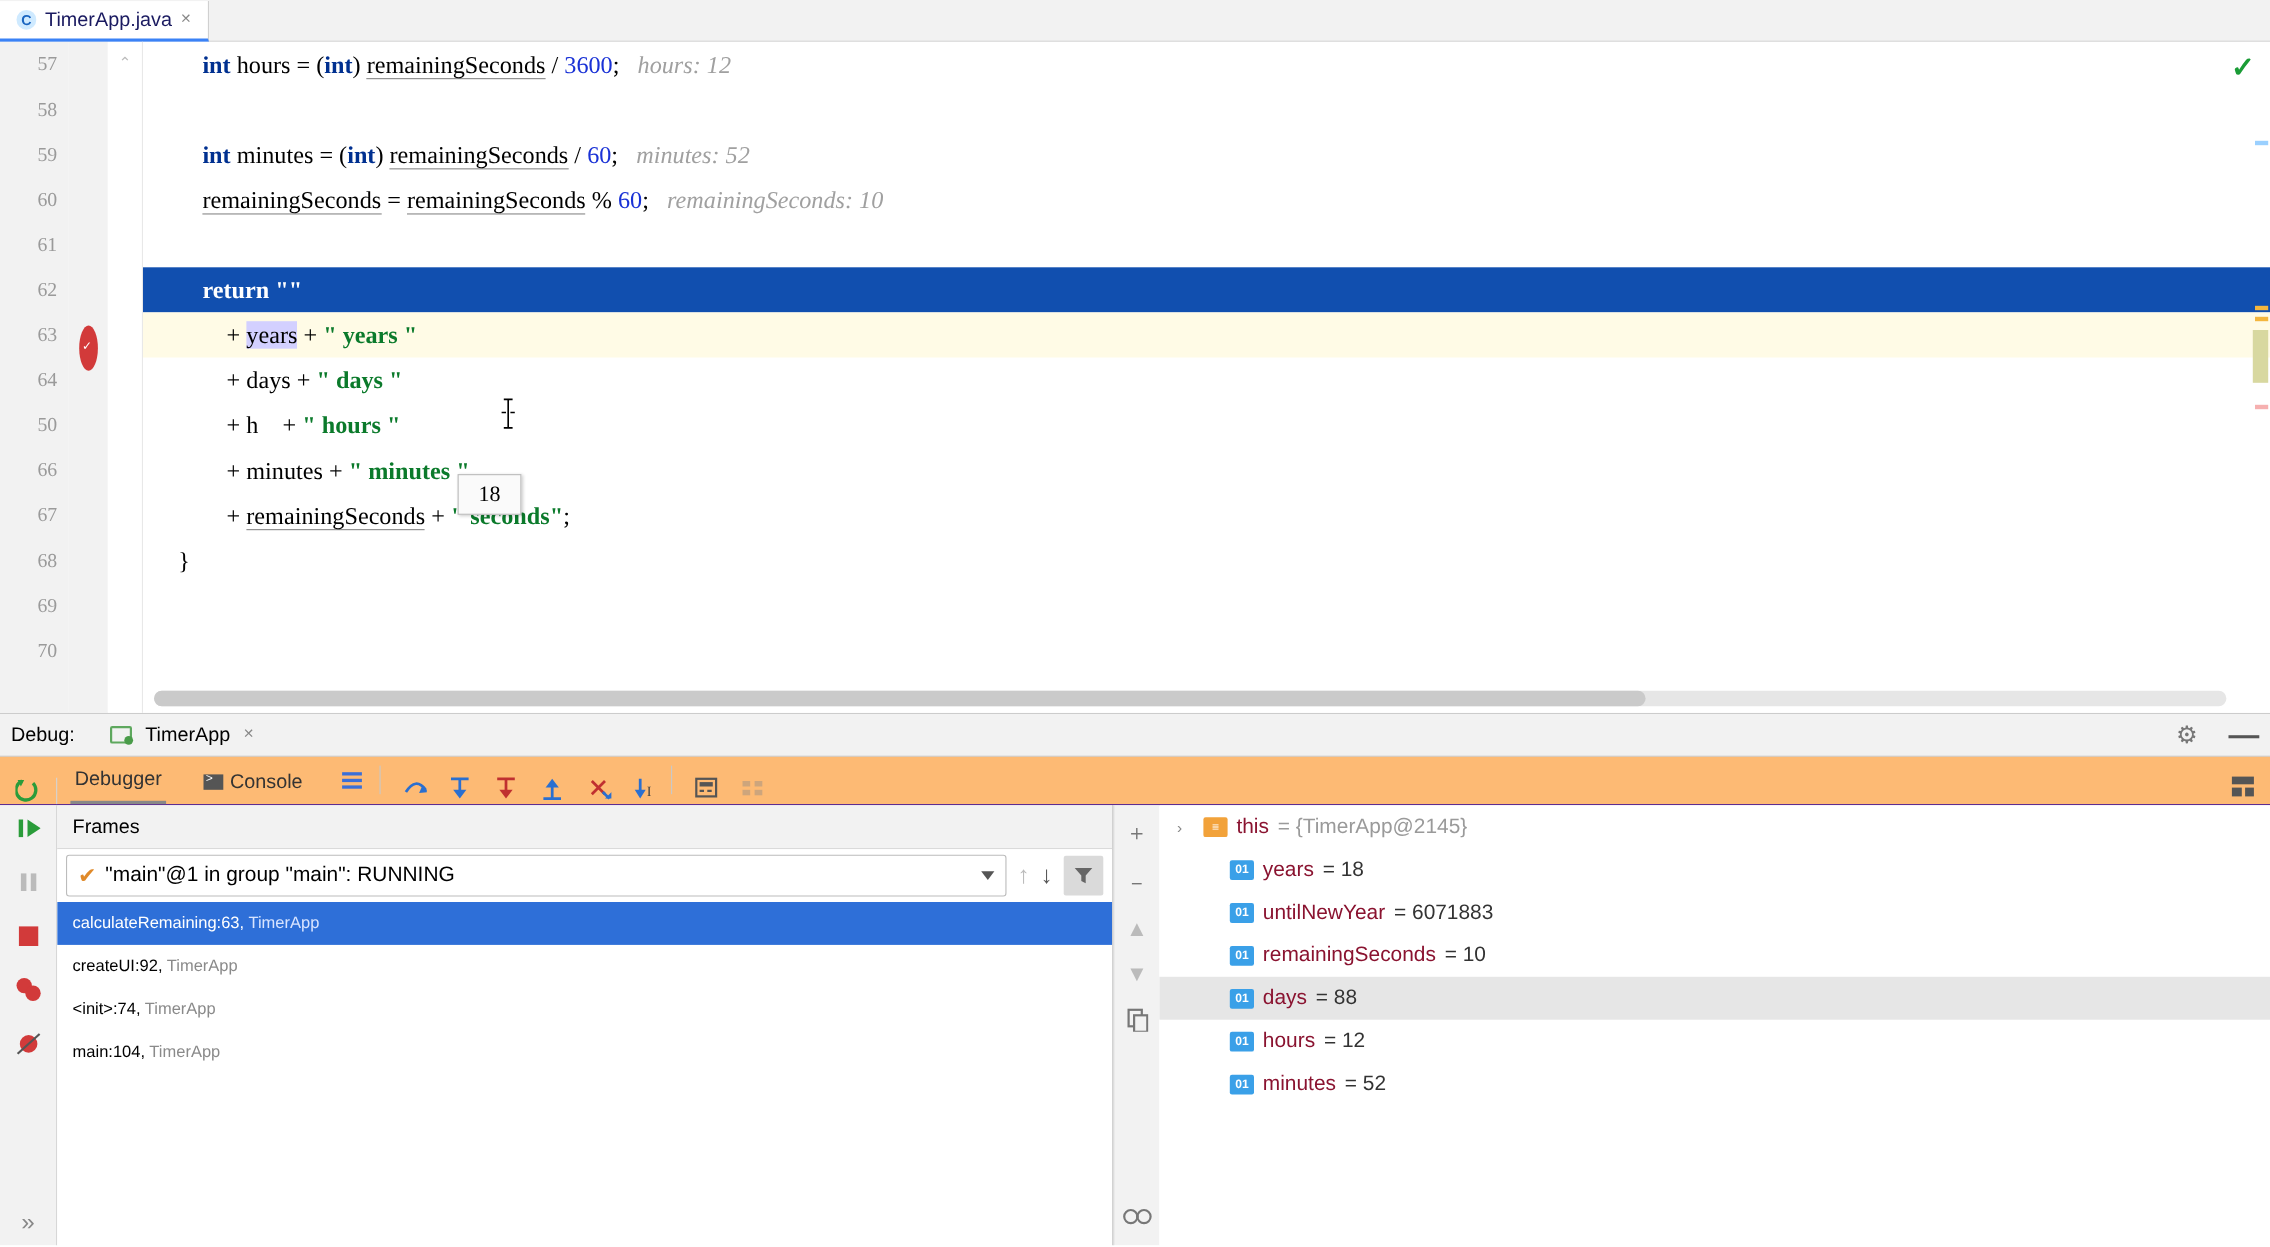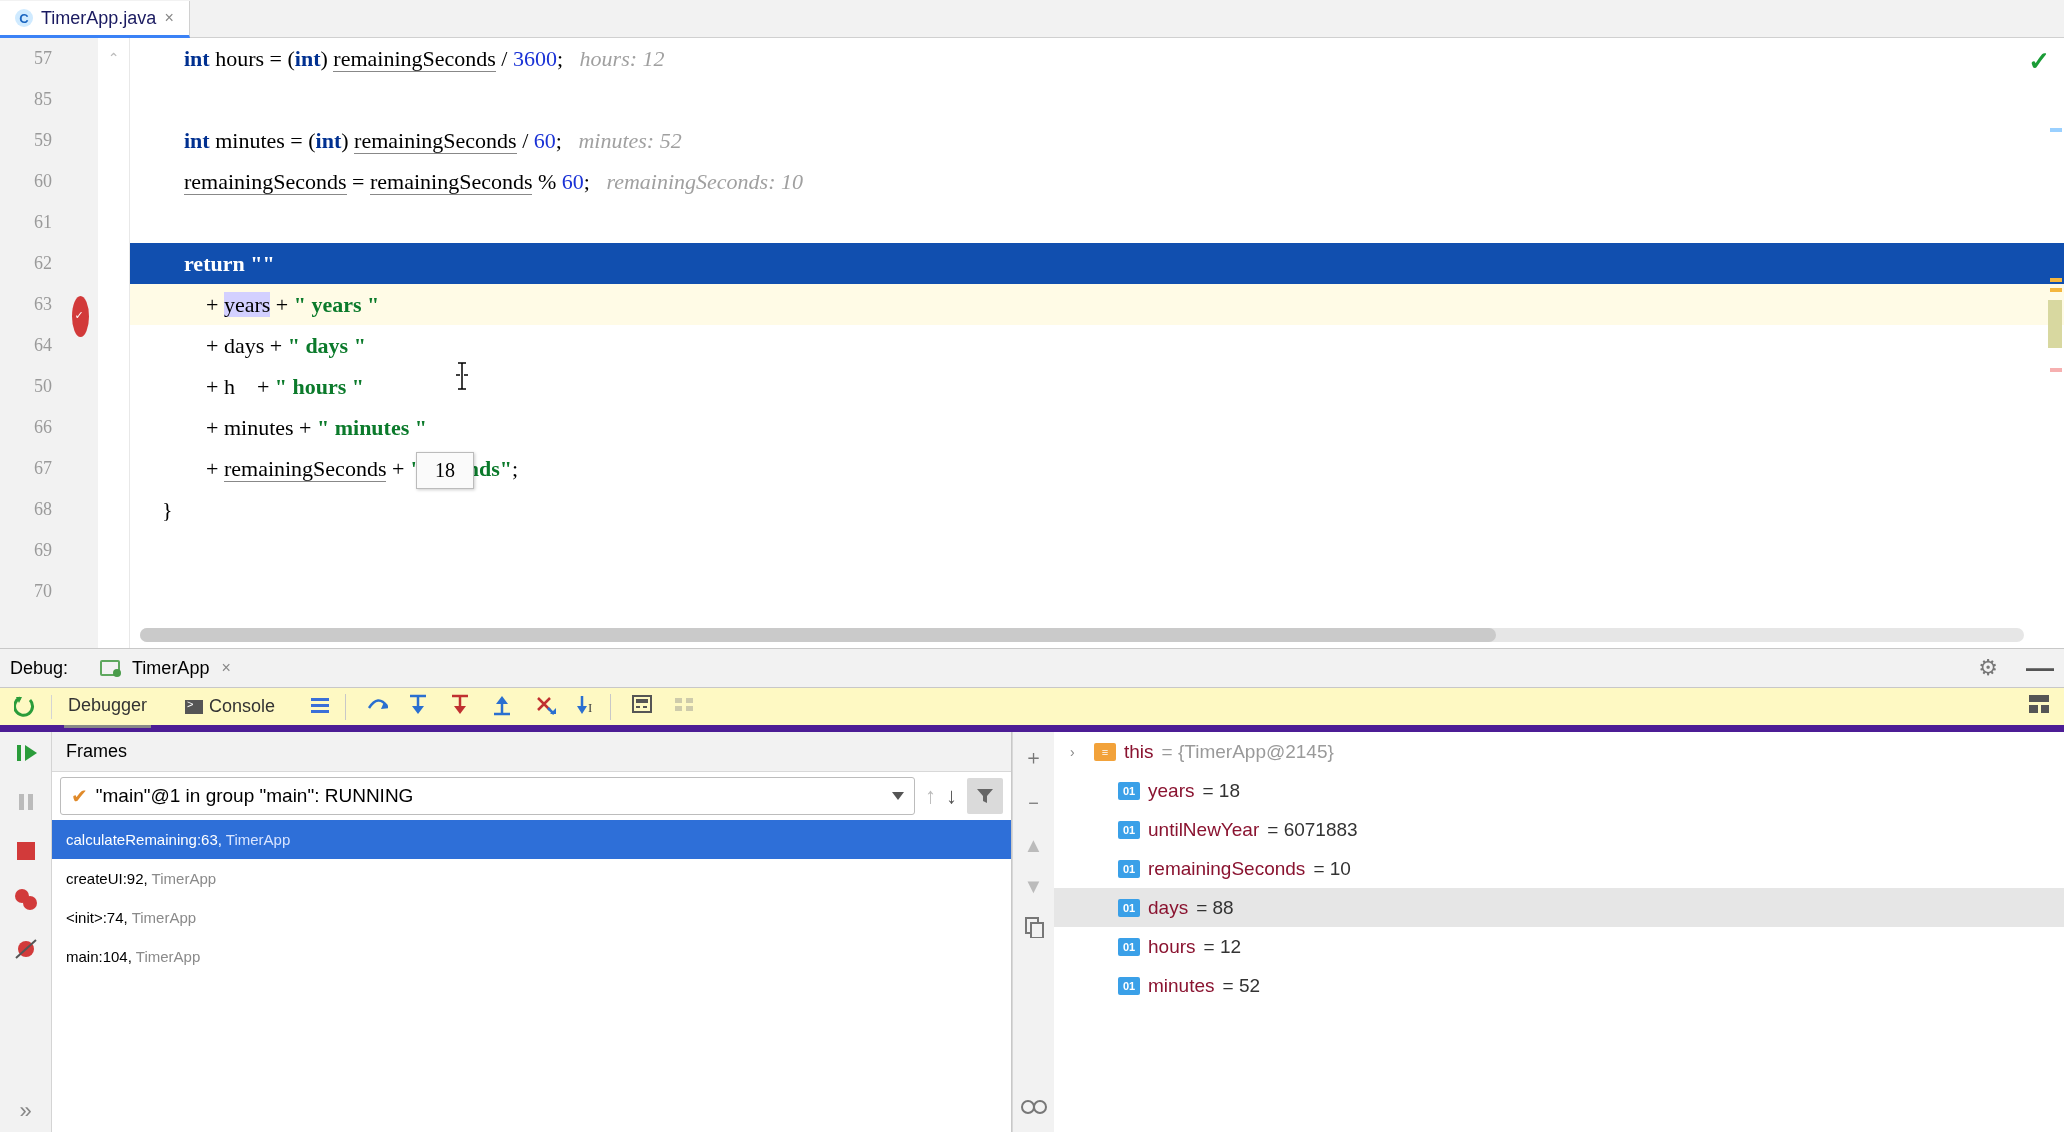--- a/index.html
+++ b/index.html
@@ -42,21 +42,21 @@
 .dbg-hdr{height:40px;border-top:1px solid #c8c8c8;border-bottom:1px solid #c8c8c8;background:#f2f2f2;display:flex;align-items:center;gap:12px;padding:0 10px}
 .dbg-hdr .lbl{font-size:18px;margin-right:20px}
 .run-icon{width:20px;height:16px;border:2px solid #5ea85e;border-radius:2px;position:relative}
 .run-icon:after{content:"";position:absolute;right:-3px;bottom:-3px;width:8px;height:8px;background:#4a9c4a;border-radius:50%}
 .dbg-hdr .config{font-size:18px}
 .dbg-hdr .x{color:#888;font-size:16px}
 .dbg-hdr .spacer{flex:1}
 .gear{color:#777;font-size:22px}
 .minw{color:#555;font-size:28px;font-weight:bold;margin-left:16px;line-height:10px}
 
-.tbrow{height:44px;border-bottom:7px solid #4c1d95;background:#fef9c3;display:flex;align-items:center}
+.tbrow{height:44px;border-bottom:1px solid #4c1d95;background:#fdba74;display:flex;align-items:flex-end}
 .leftcol{width:52px;display:flex;align-items:center;justify-content:center;border-right:1px solid #d4d4d4}
 .tbtabs{display:flex;align-items:center;padding-left:12px;gap:30px}
 .tbtab{font-size:18px;padding:9px 4px;color:#333}
 .tbtab.active{border-bottom:3px solid #888}
 .console-icon{width:18px;height:14px;background:#555;display:inline-block;margin-right:6px;vertical-align:middle;position:relative}
 .console-icon:after{content:">";position:absolute;color:#fff;font-size:11px;left:2px;top:-2px}
 .sep{width:1px;height:26px;background:#c8c8c8;margin:9px 12px}
 .tbicons{display:flex;align-items:center;gap:20px;padding-left:8px}
 .tbicons svg{width:22px;height:22px}
 
@@ -99,21 +99,21 @@
   <div class="tab">
     <span class="icon-class">C</span>
     <span class="fname">TimerApp.java</span>
     <span class="close">×</span>
   </div>
 </div>
 
 <div class="editor mono">
   <div class="gutnum" id="gutnum">
       <div>57</div>
-      <div>85</div>
+      <div>58</div>
       <div>59</div>
       <div>60</div>
       <div>61</div>
       <div>62</div>
       <div>63</div>
       <div>64</div>
       <div>50</div>
       <div>66</div>
       <div>67</div>
       <div>68</div>
@@ -170,21 +170,21 @@
       <div class="line"></div>
       <div class="line exec"><span>        </span><span class="kw">return</span><span> </span><span class="str">""</span></div>
       <div class="line cursor-line"><span>            + </span><span class="sel">years</span><span> + </span><span class="str">" years "</span></div>
       <div class="line"><span>            + d</span><span>ays</span><span> + </span><span class="str">" days "</span></div>
       <div class="line"><span>            + h</span><span>    </span><span>+ </span><span class="str">" hours "</span></div>
       <div class="line"><span>            + minutes + </span><span class="str">" minutes "</span></div>
       <div class="line"><span>            + </span><span class="und">remainingSeconds</span><span> + </span><span class="str">" seconds"</span><span>;</span></div>
       <div class="line"><span>    }</span></div>
       <div class="line"></div>
     </div>
-  <div class="tooltip mono" id="tooltip" style="top: 414px; left: 416px;">18</div>
+  <div class="tooltip mono" id="tooltip" style="top: 393px; left: 416px;">18</div>
   <div class="hscroll">
       <div class="thumb" style="width:72%"></div>
     </div>
 
   <svg style="position:absolute;top:323px;left:452px" width="20" height="30">
       <path d="M6 2h8M10 2v26M6 28h8M4 14h4M12 14h4" stroke="#000" stroke-width="1.5" fill="none"></path>
     </svg>
 </div>
 
 <div class="dbg-hdr">

